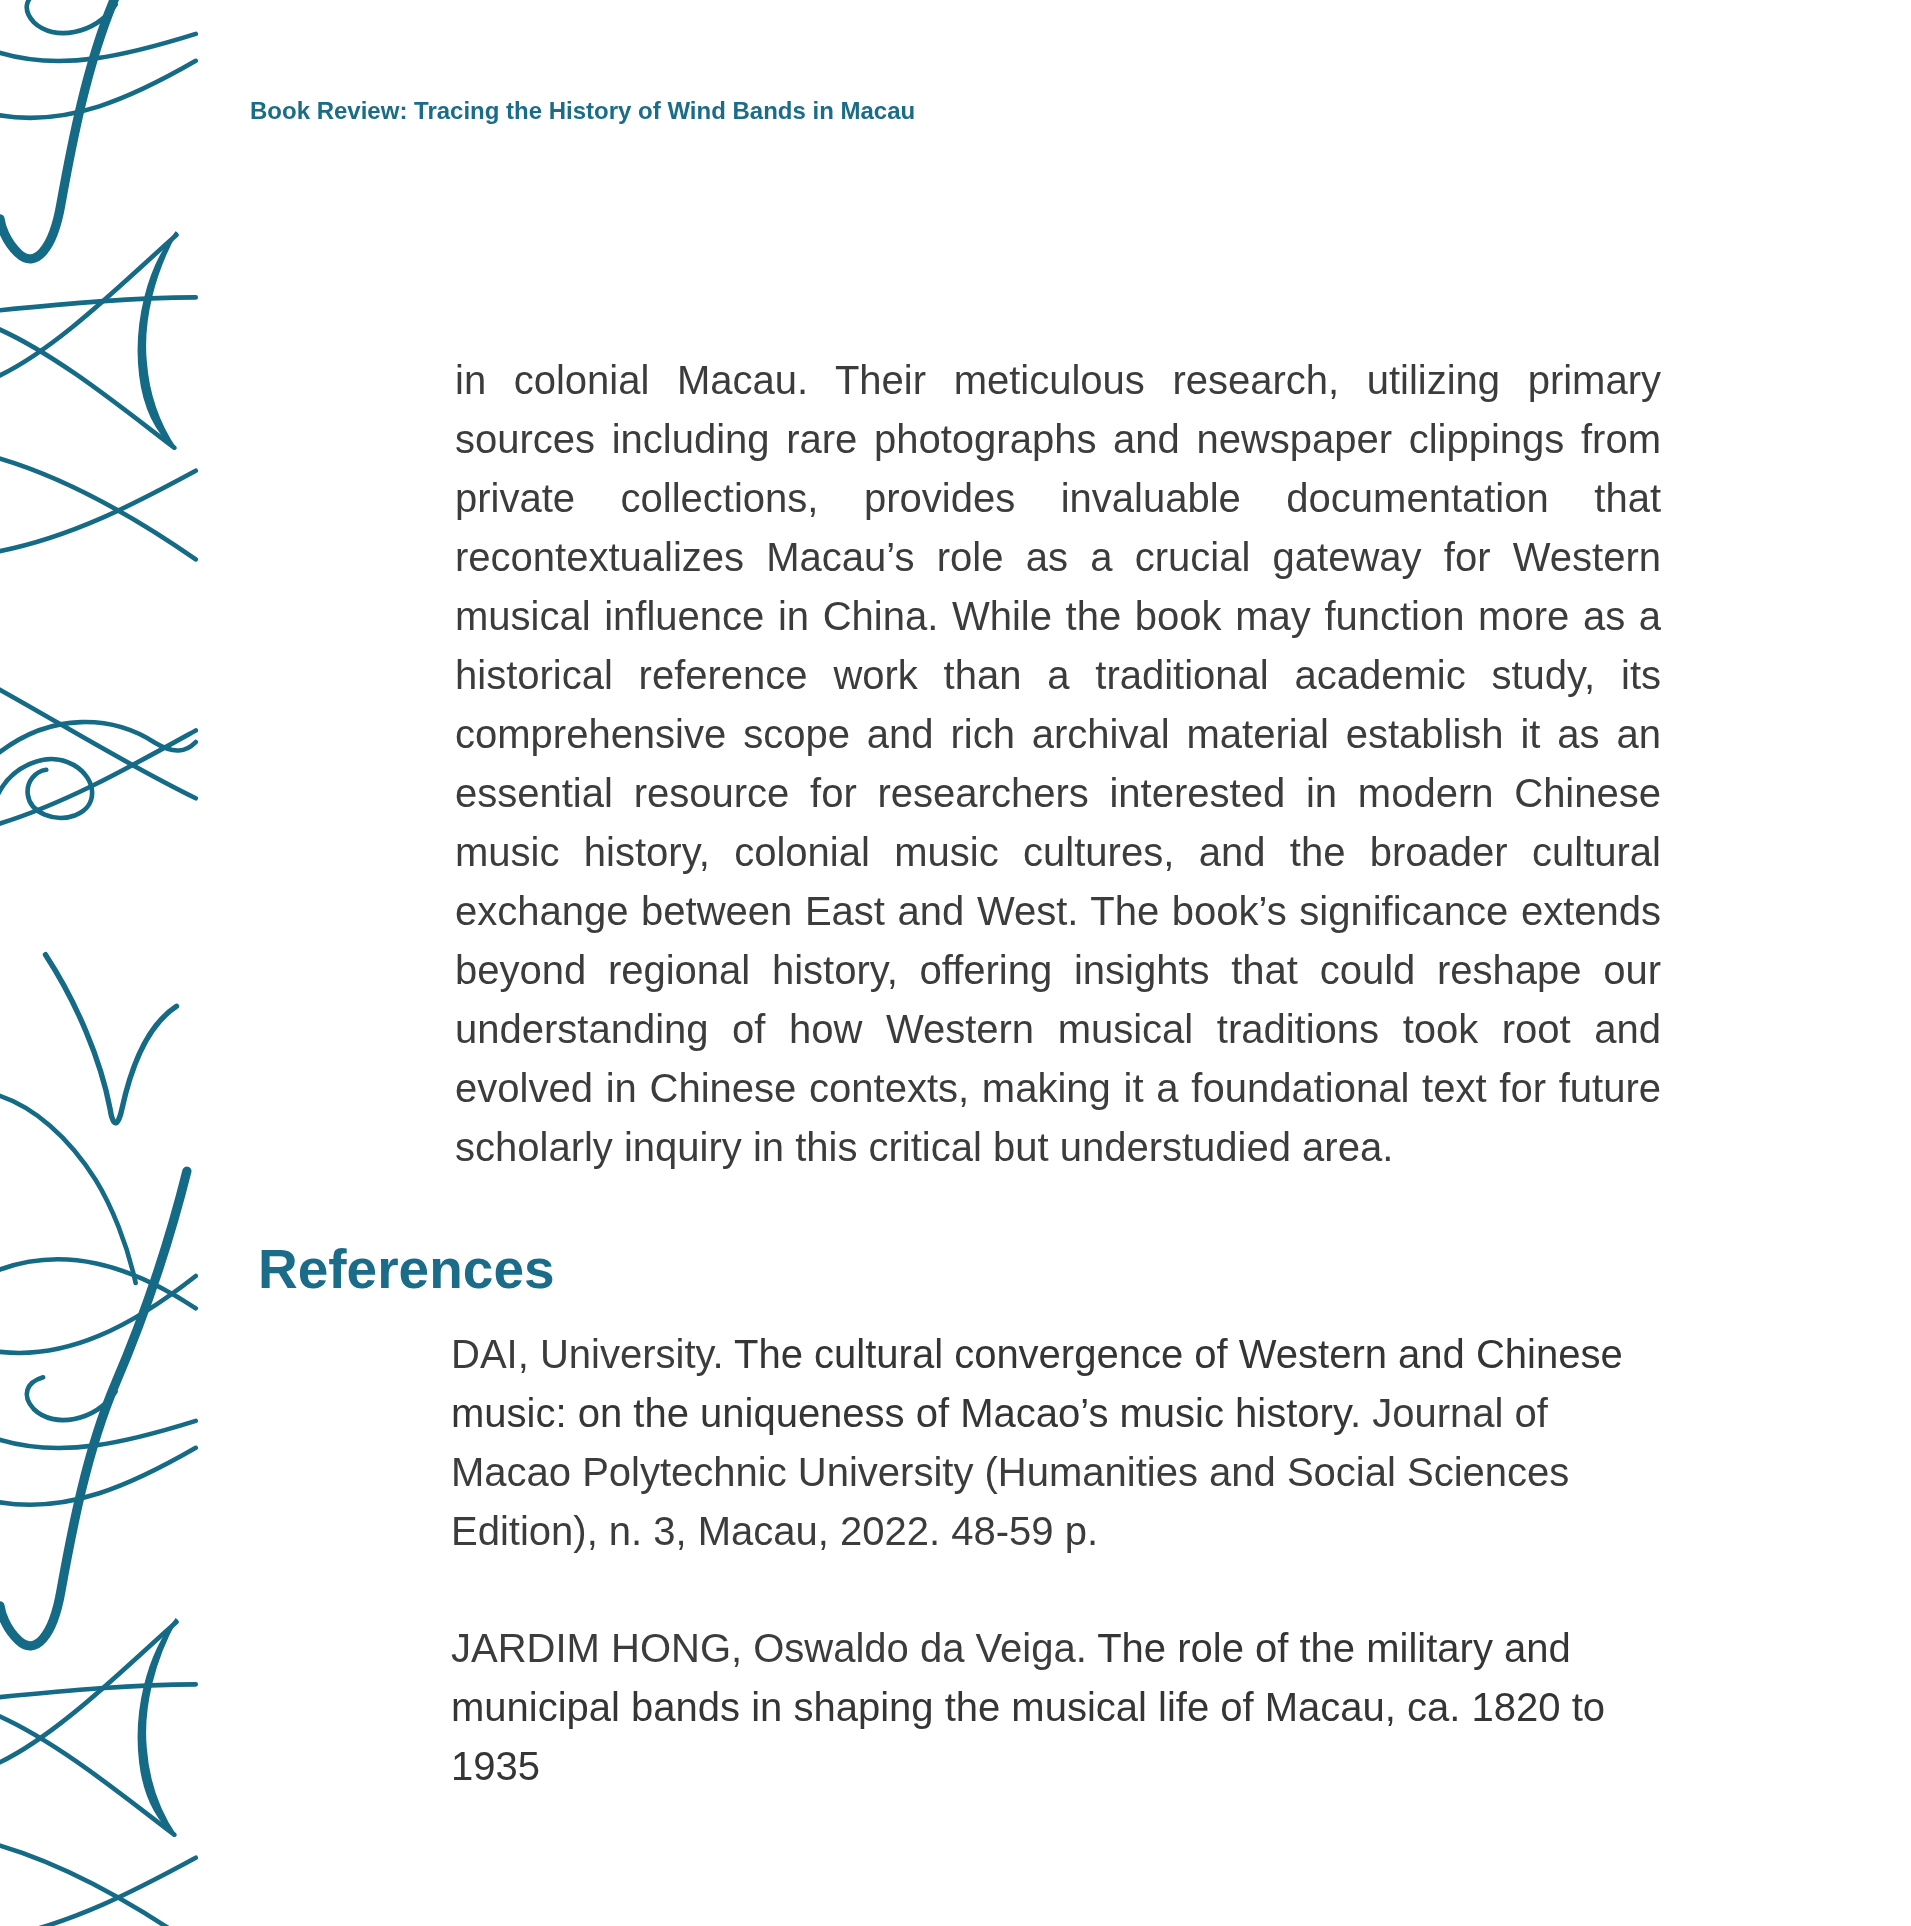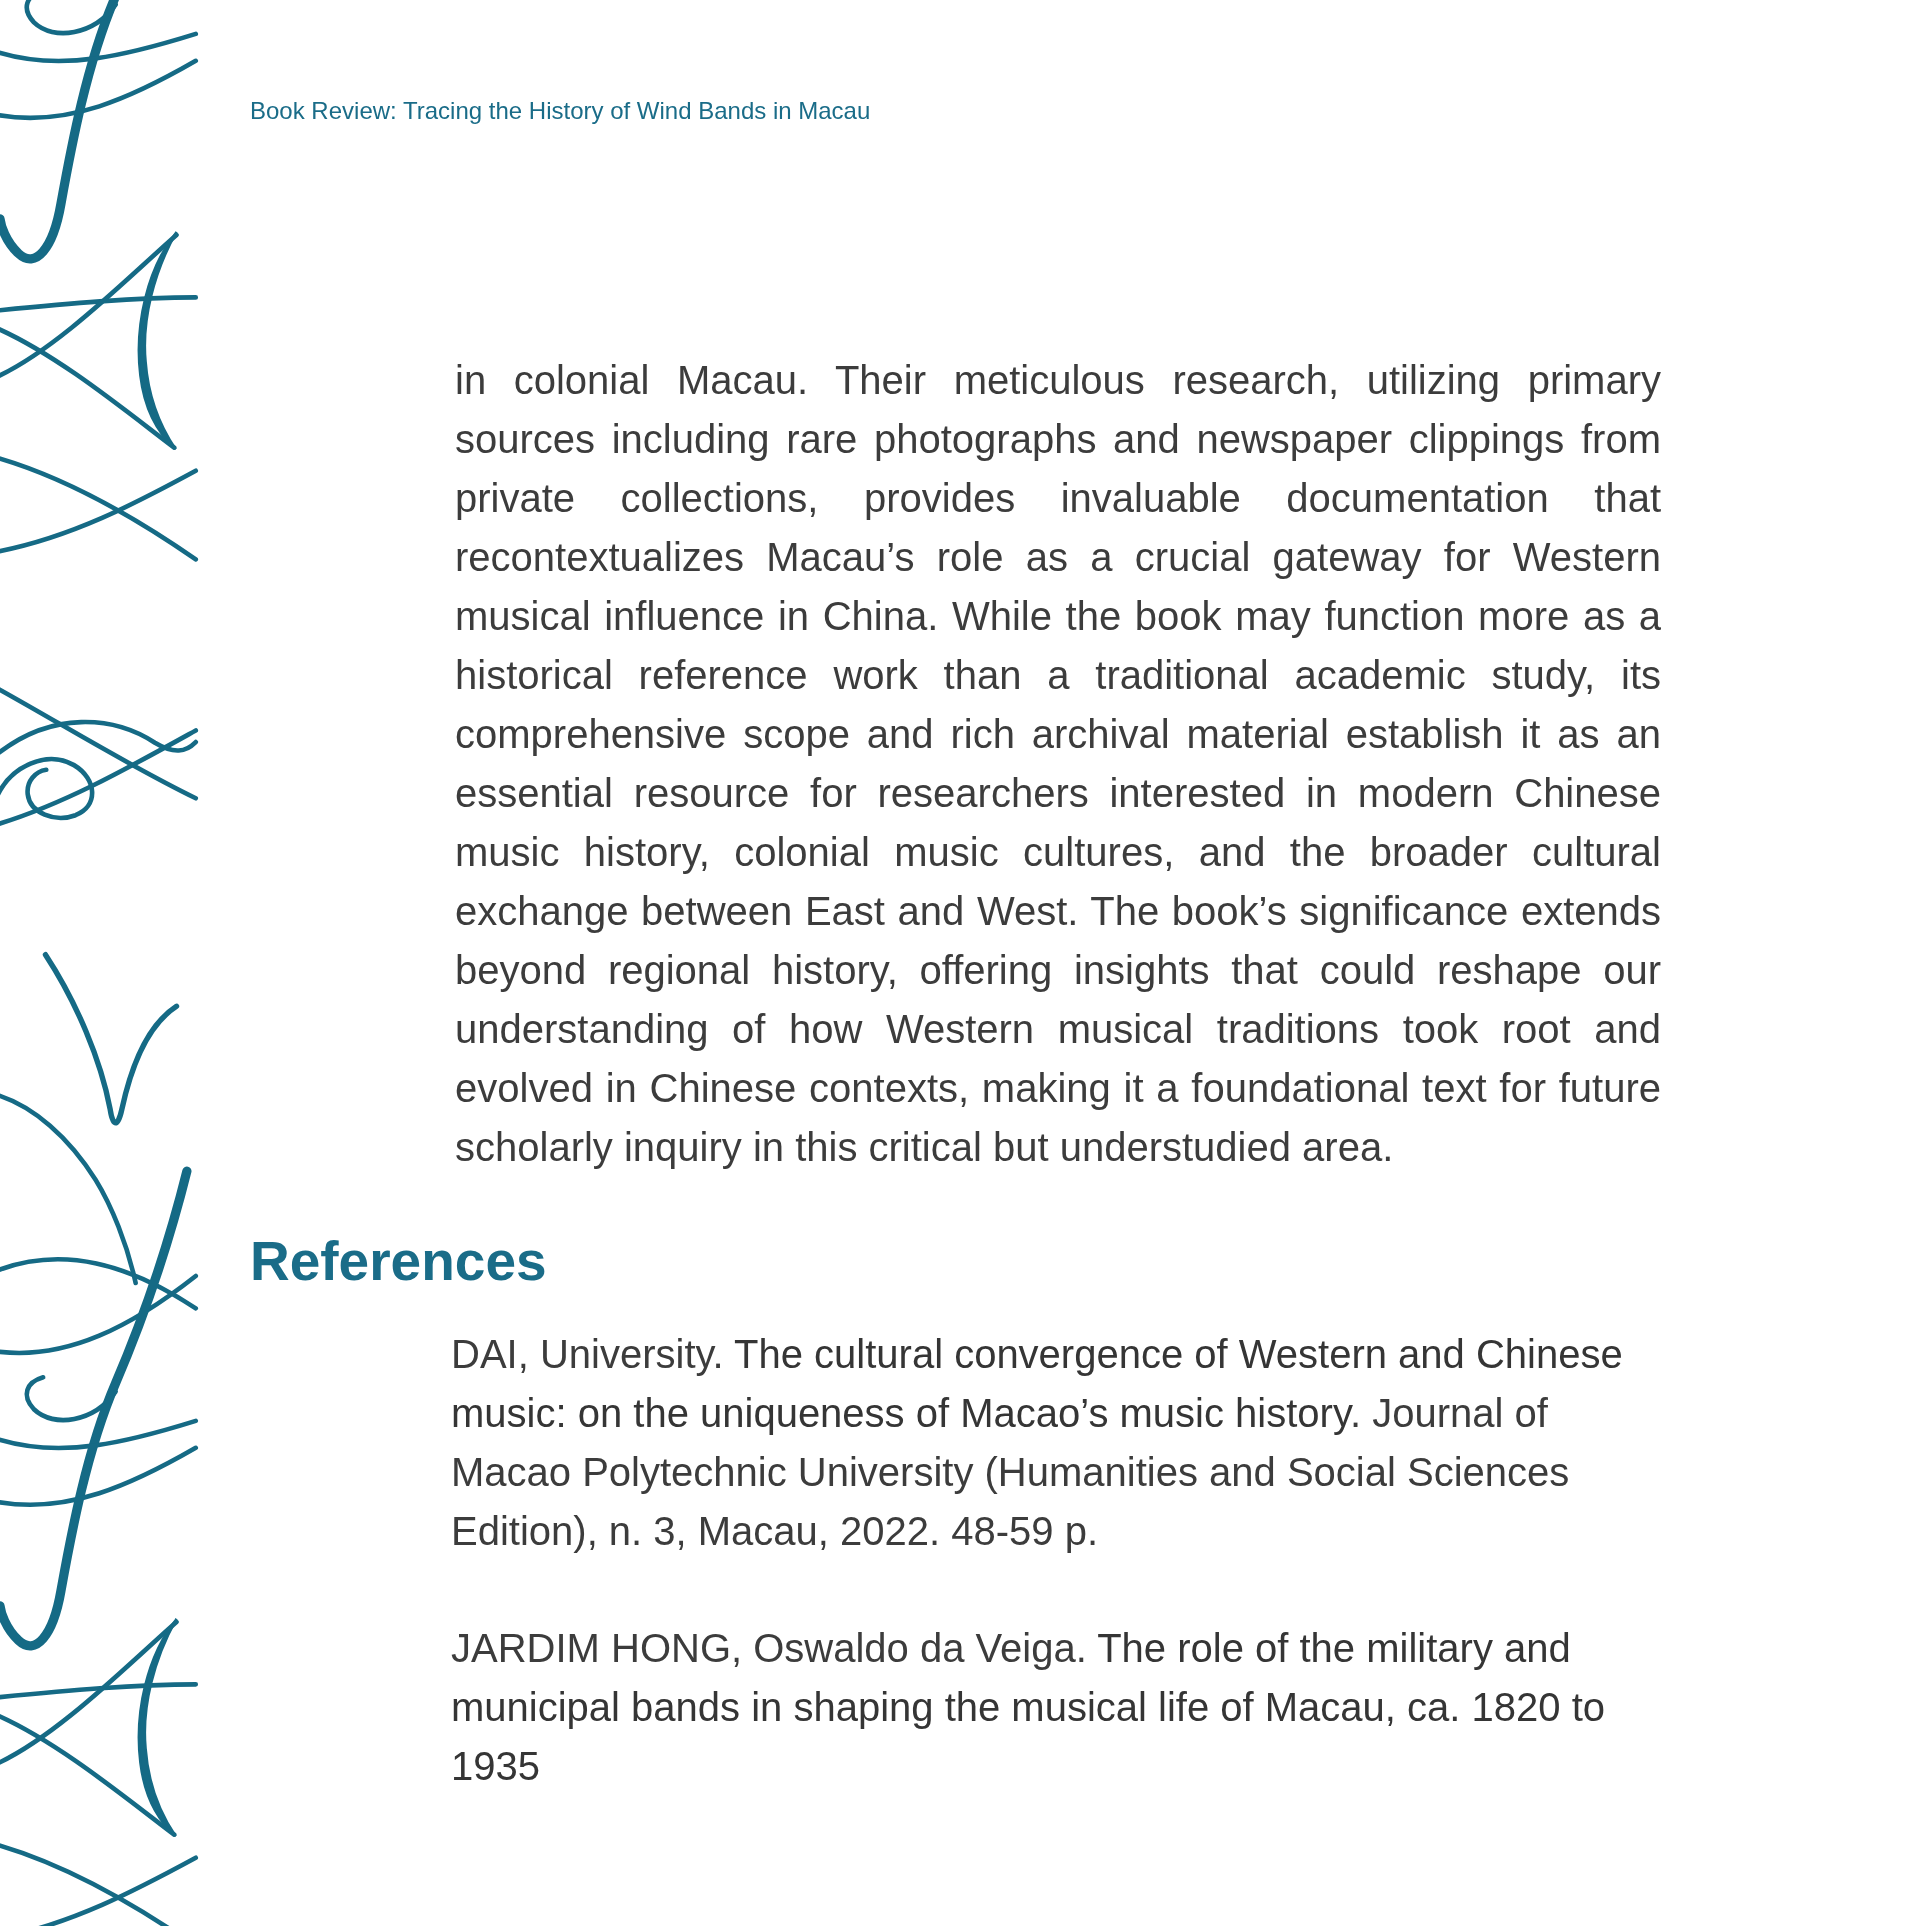--- a/index.html
+++ b/index.html
@@ -10,30 +10,30 @@
     background:#ffffff;
     overflow:hidden;
     font-family:"Liberation Sans","DejaVu Sans",sans-serif;
   }
   .line-art{
     position:absolute;left:0;top:0;width:316px;height:2703px;
   }
   .running-head{
     position:absolute;left:250px;top:97px;color:#1a6c88;
   }
-  .rh-title{font-size:24px;line-height:28.5px;font-weight:400;}
+  .rh-title{font-size:24px;line-height:28.5px;font-weight:700;}
   .rh-author{font-size:23px;line-height:28px;font-weight:400;margin-top:5.4px;}
   .body-par{
     position:absolute;left:455px;top:351px;width:1206px;
     margin:0;
     font-size:40px;line-height:59px;color:#3c3c3c;
     text-align:justify;text-justify:inter-word;
   }
   .refs-heading{
-    position:absolute;left:250px;top:1232px;margin:0;
+    position:absolute;left:250px;top:1232px;margin:8px;
     font-size:55px;line-height:58px;font-weight:600;color:#1a6c88;
   }
   .refs{
     position:absolute;left:451px;top:1325px;width:1206px;
   }
   .ref{
     margin:0 0 58px 0;
     font-size:40px;line-height:59px;color:#3c3c3c;
     text-align:left;
   }

